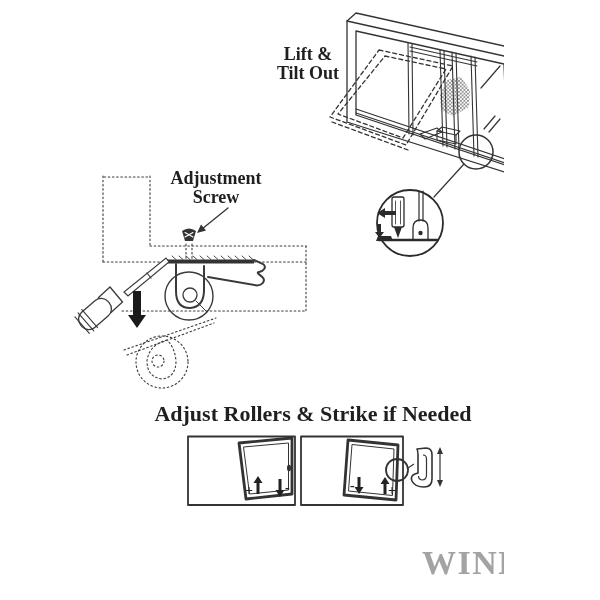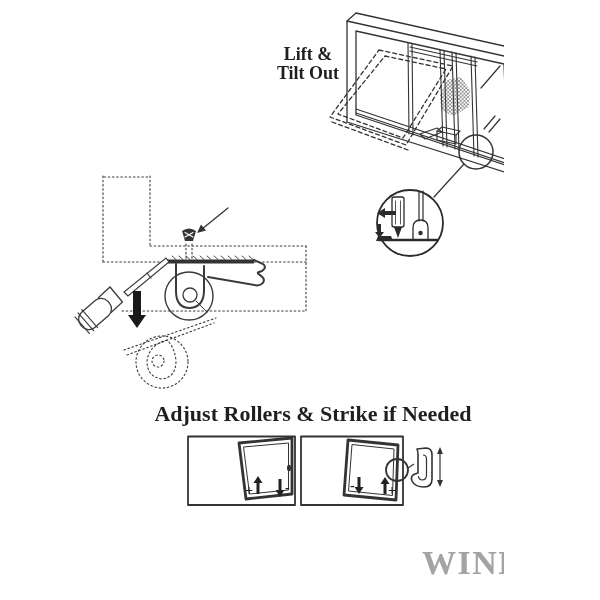--- a/index.html
+++ b/index.html
@@ -211,20 +211,22 @@
     <g stroke-width="1.2">
       <line x1="440" y1="452" x2="440" y2="482"></line>
       <polygon points="437,454 443,454 440,447" fill="#333" stroke="none"></polygon>
       <polygon points="437,480 443,480 440,487" fill="#333" stroke="none"></polygon>
     </g>
   </g>
 </svg>
 
   <div class="lbl lift-label">Lift &amp;
 Tilt Out</div>
+  <div class="lbl screw-label">Adjustment
+Screw</div>
   <div class="lbl adjust-title">Adjust Rollers &amp; Strike if Needed</div>
 
   <div class="sign sign-lplus">+</div>
   <div class="sign sign-lminus">-</div>
   <div class="sign sign-rminus">-</div>
   <div class="sign sign-rplus">+</div>
 
   <div class="logo">
     <div class="logo-amp">&amp;</div>
     <div class="logo-l3">WINDOWS</div>

